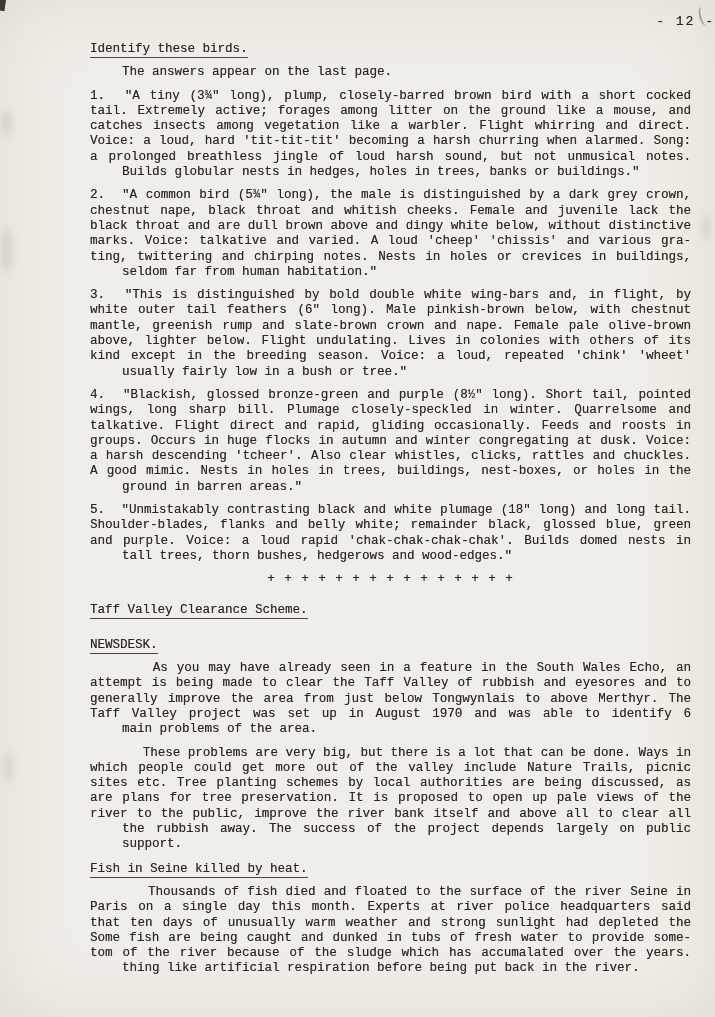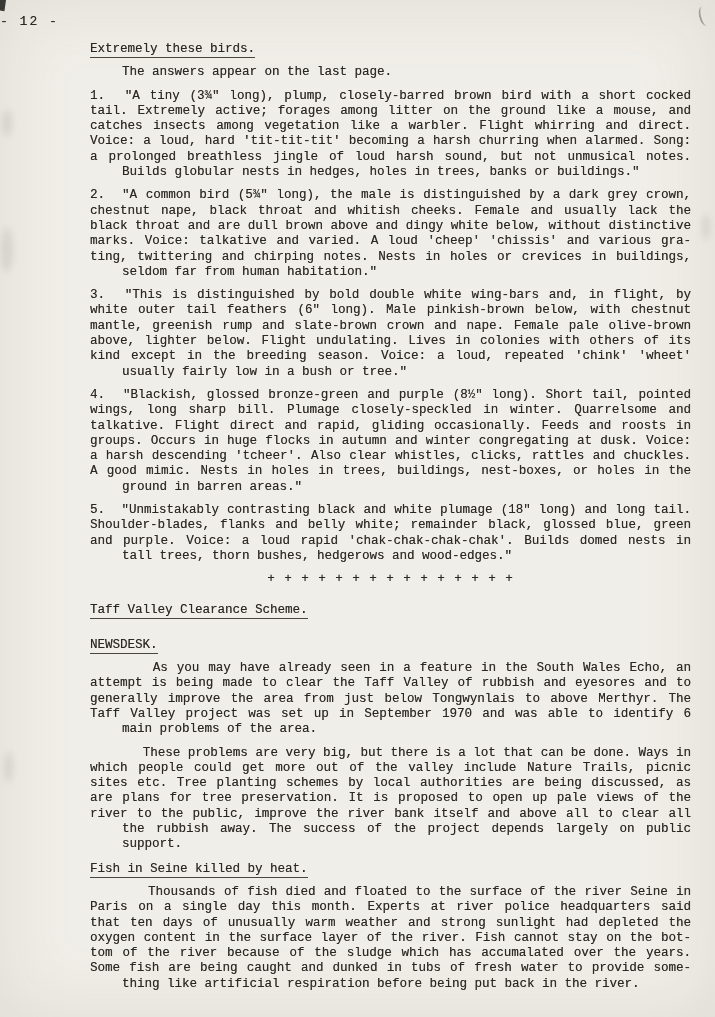--- a/index.html
+++ b/index.html
@@ -15,21 +15,21 @@
     box-shadow: inset 0 0 70px rgba(150, 140, 120, 0.18);
     overflow: hidden;
     font-family: "Liberation Mono", "DejaVu Sans Mono", monospace;
     color: #2b2823;
   }
   .pageno {
     position: absolute;
     top: 14px;
     left: 0;
     width: 715px;
-    text-align: left;
+    text-align: right;
     font-size: 13px;
     letter-spacing: 2px;
     text-shadow: 0.2px 0.2px 0.6px rgba(43,40,35,0.55);
   }
   .col {
     position: absolute;
     left: 90px;
     top: 42px;
     width: 601px;
     font-size: 12.5px;
@@ -91,35 +91,35 @@
   <div class="corner-mark"></div>
   <div class="pen-mark"></div>
   <div class="smudge s1"></div>
   <div class="smudge s2"></div>
   <div class="smudge s3"></div>
   <div class="smudge s4"></div>
 
   <div class="pageno">- 12 -</div>
 
   <div class="col">
-      <div class="heading"><span class="u">Extremely these birds.</span></div>
+      <div class="heading"><span class="u">Identify these birds.</span></div>
       <div class="para">
         <div class="tline last">The answers appear on the last page.</div>
       </div>
       <div class="para">
         <div class="tline">1.&nbsp;&nbsp;"A tiny (3¾" long), plump, closely-barred brown bird with a short cocked</div>
         <div class="tline">tail. Extremely active; forages among litter on the ground like a mouse, and</div>
         <div class="tline">catches insects among vegetation like a warbler. Flight whirring and direct.</div>
         <div class="tline">Voice: a loud, hard 'tit-tit-tit' becoming a harsh churring when alarmed. Song:</div>
         <div class="tline">a prolonged breathless jingle of loud harsh sound, but not unmusical notes.</div>
         <div class="tline last">Builds globular nests in hedges, holes in trees, banks or buildings."</div>
       </div>
       <div class="para">
         <div class="tline">2.&nbsp;&nbsp;"A common bird (5¾" long), the male is distinguished by a dark grey crown,</div>
-        <div class="tline">chestnut nape, black throat and whitish cheeks. Female and usually lack the</div>
+        <div class="tline">chestnut nape, black throat and whitish cheeks. Female and juvenile lack the</div>
         <div class="tline">black throat and are dull brown above and dingy white below, without distinctive</div>
         <div class="tline">marks. Voice: talkative and varied. A loud 'cheep' 'chissis' and various gra-</div>
         <div class="tline">ting, twittering and chirping notes. Nests in holes or crevices in buildings,</div>
         <div class="tline last">seldom far from human habitation."</div>
       </div>
       <div class="para">
         <div class="tline">3.&nbsp;&nbsp;"This is distinguished by bold double white wing-bars and, in flight, by</div>
         <div class="tline">white outer tail feathers (6" long). Male pinkish-brown below, with chestnut</div>
         <div class="tline">mantle, greenish rump and slate-brown crown and nape. Female pale olive-brown</div>
         <div class="tline">above, lighter below. Flight undulating. Lives in colonies with others of its</div>
@@ -141,35 +141,34 @@
         <div class="tline">and purple. Voice: a loud rapid 'chak-chak-chak-chak'. Builds domed nests in</div>
         <div class="tline last">tall trees, thorn bushes, hedgerows and wood-edges."</div>
       </div>
       <div class="sep">+ + + + + + + + + + + + + + +</div>
       <div class="heading"><span class="u">Taff Valley Clearance Scheme.</span></div>
       <div class="heading major"><span class="u">NEWSDESK.</span></div>
       <div class="para">
         <div class="tline">&nbsp;&nbsp;&nbsp;&nbsp;&nbsp;&nbsp;&nbsp;As you may have already seen in a feature in the South Wales Echo, an</div>
         <div class="tline">attempt is being made to clear the Taff Valley of rubbish and eyesores and to</div>
         <div class="tline">generally improve the area from just below Tongwynlais to above Merthyr. The</div>
-        <div class="tline">Taff Valley project was set up in September 1970 and was able to identify 6</div>
+        <div class="tline">Taff Valley project was set up in August 1970 and was able to identify 6</div>
         <div class="tline last">main problems of the area.</div>
       </div>
       <div class="para">
         <div class="tline">&nbsp;&nbsp;&nbsp;&nbsp;&nbsp;&nbsp;&nbsp;These problems are very big, but there is a lot that can be done. Ways in</div>
         <div class="tline">which people could get more out of the valley include Nature Trails, picnic</div>
         <div class="tline">sites etc. Tree planting schemes by local authorities are being discussed, as</div>
         <div class="tline">are plans for tree preservation. It is proposed to open up pale views of the</div>
         <div class="tline">river to the public, improve the river bank itself and above all to clear all</div>
         <div class="tline last">the rubbish away. The success of the project depends largely on public support.</div>
       </div>
       <div class="heading"><span class="u">Fish in Seine killed by heat.</span></div>
       <div class="para">
         <div class="tline">&nbsp;&nbsp;&nbsp;&nbsp;&nbsp;&nbsp;&nbsp;Thousands of fish died and floated to the surface of the river Seine in</div>
         <div class="tline">Paris on a single day this month. Experts at river police headquarters said</div>
         <div class="tline">that ten days of unusually warm weather and strong sunlight had depleted the</div>
-        <div class="tline">oxygen content in the surface layer of the river. Fish cannot stay on the bot-</div>
+        <div class="tline">Some fish are being caught and dunked in tubs of fresh water to provide some-</div>
         <div class="tline">tom of the river because of the sludge which has accumalated over the years.</div>
-        <div class="tline">Some fish are being caught and dunked in tubs of fresh water to provide some-</div>
         <div class="tline last">thing like artificial respiration before being put back in the river.</div>
       </div>
     </div>
 </div>
 
 </body></html>

